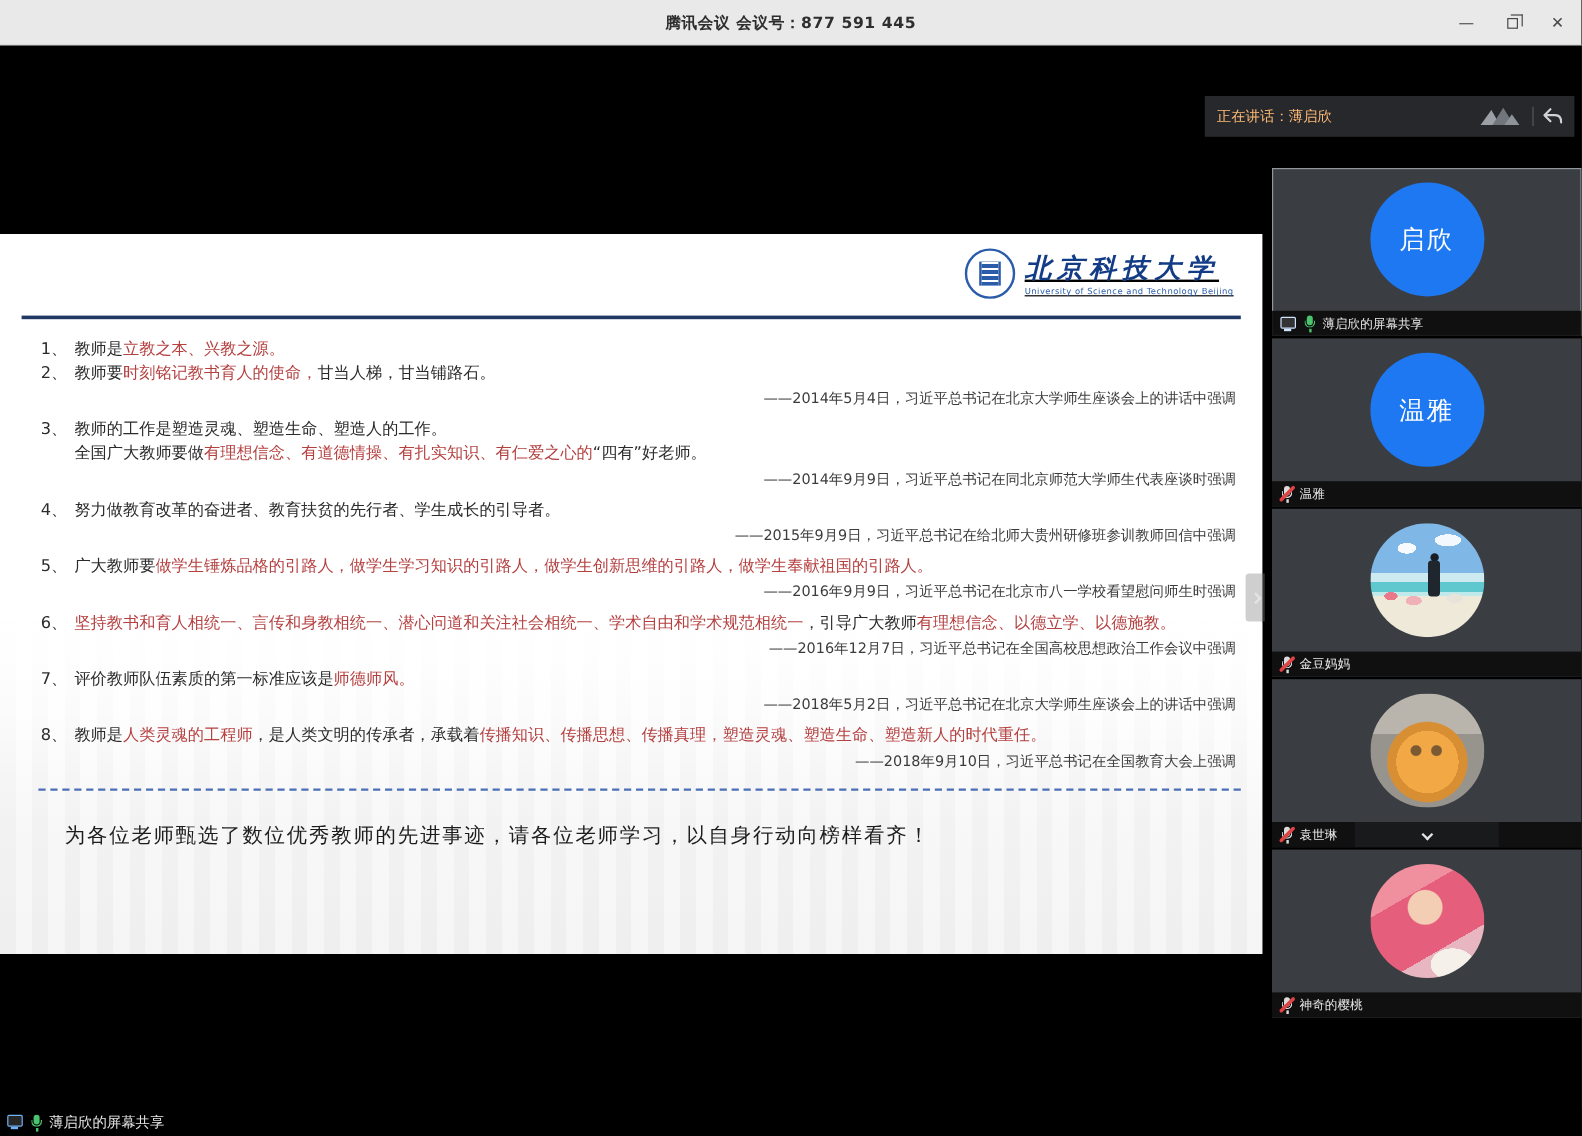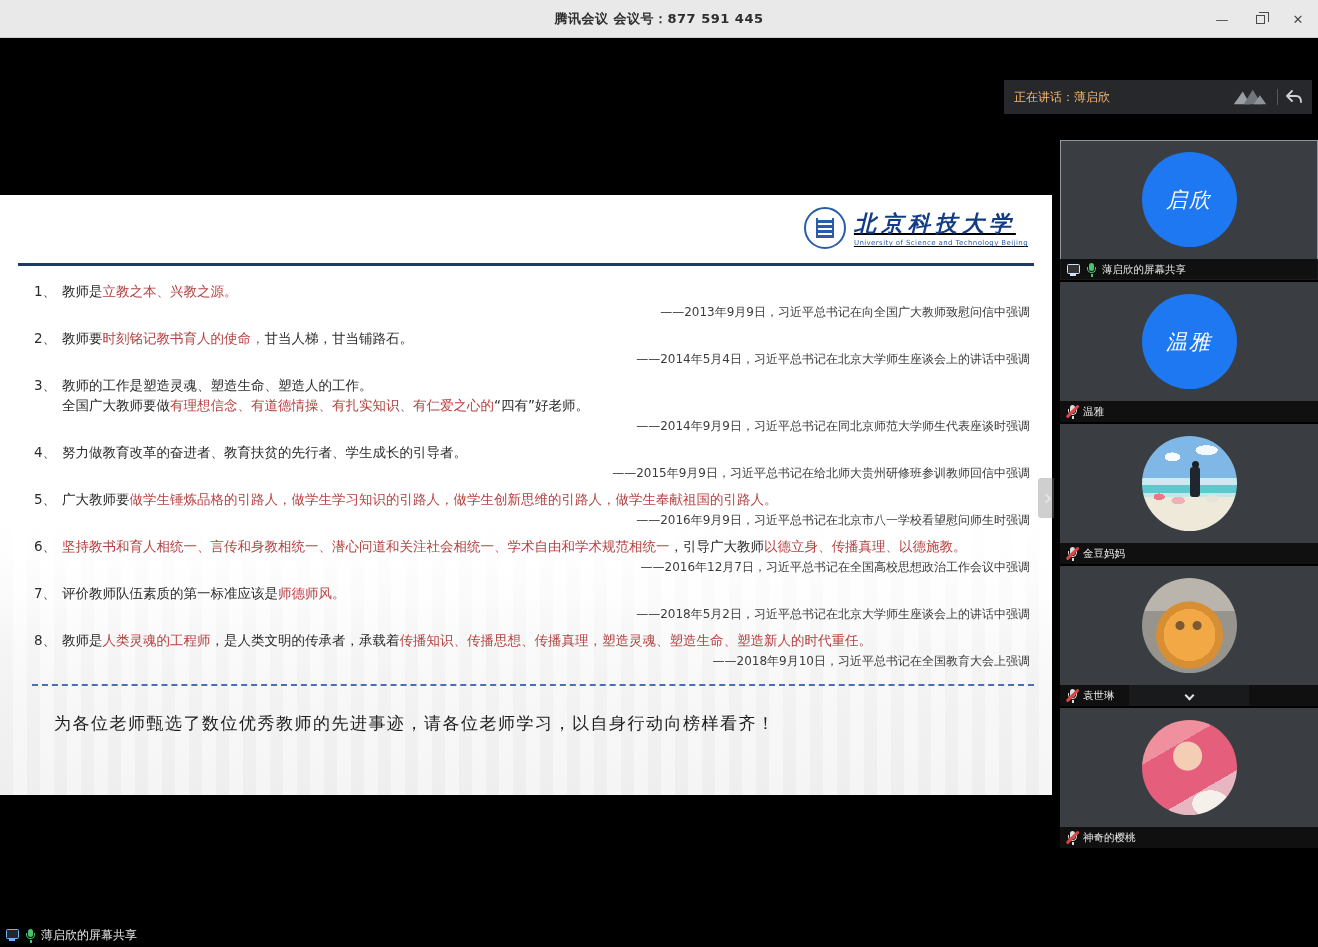--- a/index.html
+++ b/index.html
@@ -68,21 +68,21 @@
   .chev { width:7px; height:7px; border-right:2px solid #e3e3e3; border-bottom:2px solid #e3e3e3; }
   .chev-right { transform:rotate(-45deg); }
   .chev-down { transform:rotate(45deg); }
 
   
   .panel { position:absolute; top:102px; left:1060px; width:258px; height:710px; }
   .tile { position:relative; width:258px; height:140px; margin-bottom:2px; background:#3a3e42; overflow:hidden; }
   .tile.active { outline:1px solid #8f969c; outline-offset:-1px; }
   .tile-video { position:absolute; inset:0 0 21px 0; display:flex; align-items:center; justify-content:center; }
   .avatar-initials { width:95px; height:95px; border-radius:50%; background:#1d78f2; color:#fff;
-    font-size:21px; display:flex; align-items:center; justify-content:center; letter-spacing:2px;font-style:italic; }
+    font-size:21px; display:flex; align-items:center; justify-content:center; letter-spacing:2px; }
   .avatar-photo { width:95px; height:95px; border-radius:50%; position:relative; overflow:hidden; }
   .photo-beach { background:
       radial-gradient(14px 8px at 32% 22%, rgba(255,255,255,.95) 55%, rgba(0,0,0,0) 56%),
       radial-gradient(20px 9px at 68% 15%, rgba(255,255,255,.9) 55%, rgba(0,0,0,0) 56%),
       radial-gradient(10px 6px at 18% 64%, #e8788a 55%, rgba(0,0,0,0) 56%),
       radial-gradient(12px 7px at 38% 68%, #f0b0b8 55%, rgba(0,0,0,0) 56%),
       radial-gradient(12px 7px at 74% 66%, #e9e4da 55%, rgba(0,0,0,0) 56%),
       linear-gradient(180deg,#7fb7e6 0 44%, #cdeaf0 44% 52%, #5fc8cf 52% 60%, #bfe9ea 60% 64%, #efe9da 64% 100%); }
   .photo-beach::before { content:''; position:absolute; left:53%; top:26%; width:7px; height:7px;
     border-radius:50%; background:#1a1f26; }
@@ -177,21 +177,20 @@
         </span>
       </div>
       <div class="navy-rule"></div>
 
       <div class="slide-body">
   <div>
     <div class="q-item">
       <span class="q-num">1、</span>
       <span class="q-text"><span class="seg">教师是</span><span class="seg red">立教之本、兴教之源。</span></span>
     </div>
-    <div class="q-attr">——2013年9月9日，习近平总书记在向全国广大教师致慰问信中强调</div>
   </div>
 
   <div>
     <div class="q-item">
       <span class="q-num">2、</span>
       <span class="q-text"><span class="seg">教师要</span><span class="seg red">时刻铭记教书育人的使命，</span><span class="seg">甘当人梯，甘当铺路石。</span></span>
     </div>
     <div class="q-attr">——2014年5月4日，习近平总书记在北京大学师生座谈会上的讲话中强调</div>
   </div>
 
@@ -215,21 +214,21 @@
     <div class="q-item">
       <span class="q-num">5、</span>
       <span class="q-text"><span class="seg">广大教师要</span><span class="seg red">做学生锤炼品格的引路人，做学生学习知识的引路人，做学生创新思维的引路人，做学生奉献祖国的引路人。</span></span>
     </div>
     <div class="q-attr">——2016年9月9日，习近平总书记在北京市八一学校看望慰问师生时强调</div>
   </div>
 
   <div>
     <div class="q-item">
       <span class="q-num">6、</span>
-      <span class="q-text"><span class="seg red">坚持教书和育人相统一、言传和身教相统一、潜心问道和关注社会相统一、学术自由和学术规范相统一</span><span class="seg">，引导广大教师</span><span class="seg red">以德立身、传播真理、以德施教。</span></span>
+      <span class="q-text"><span class="seg red">坚持教书和育人相统一、言传和身教相统一、潜心问道和关注社会相统一、学术自由和学术规范相统一</span><span class="seg">，引导广大教师</span><span class="seg red">有理想信念、以德立学、以德施教。</span></span>
     </div>
     <div class="q-attr">——2016年12月7日，习近平总书记在全国高校思想政治工作会议中强调</div>
   </div>
 
   <div>
     <div class="q-item">
       <span class="q-num">7、</span>
       <span class="q-text"><span class="seg">评价教师队伍素质的第一标准应该是</span><span class="seg red">师德师风。</span></span>
     </div>
     <div class="q-attr">——2018年5月2日，习近平总书记在北京大学师生座谈会上的讲话中强调</div>

